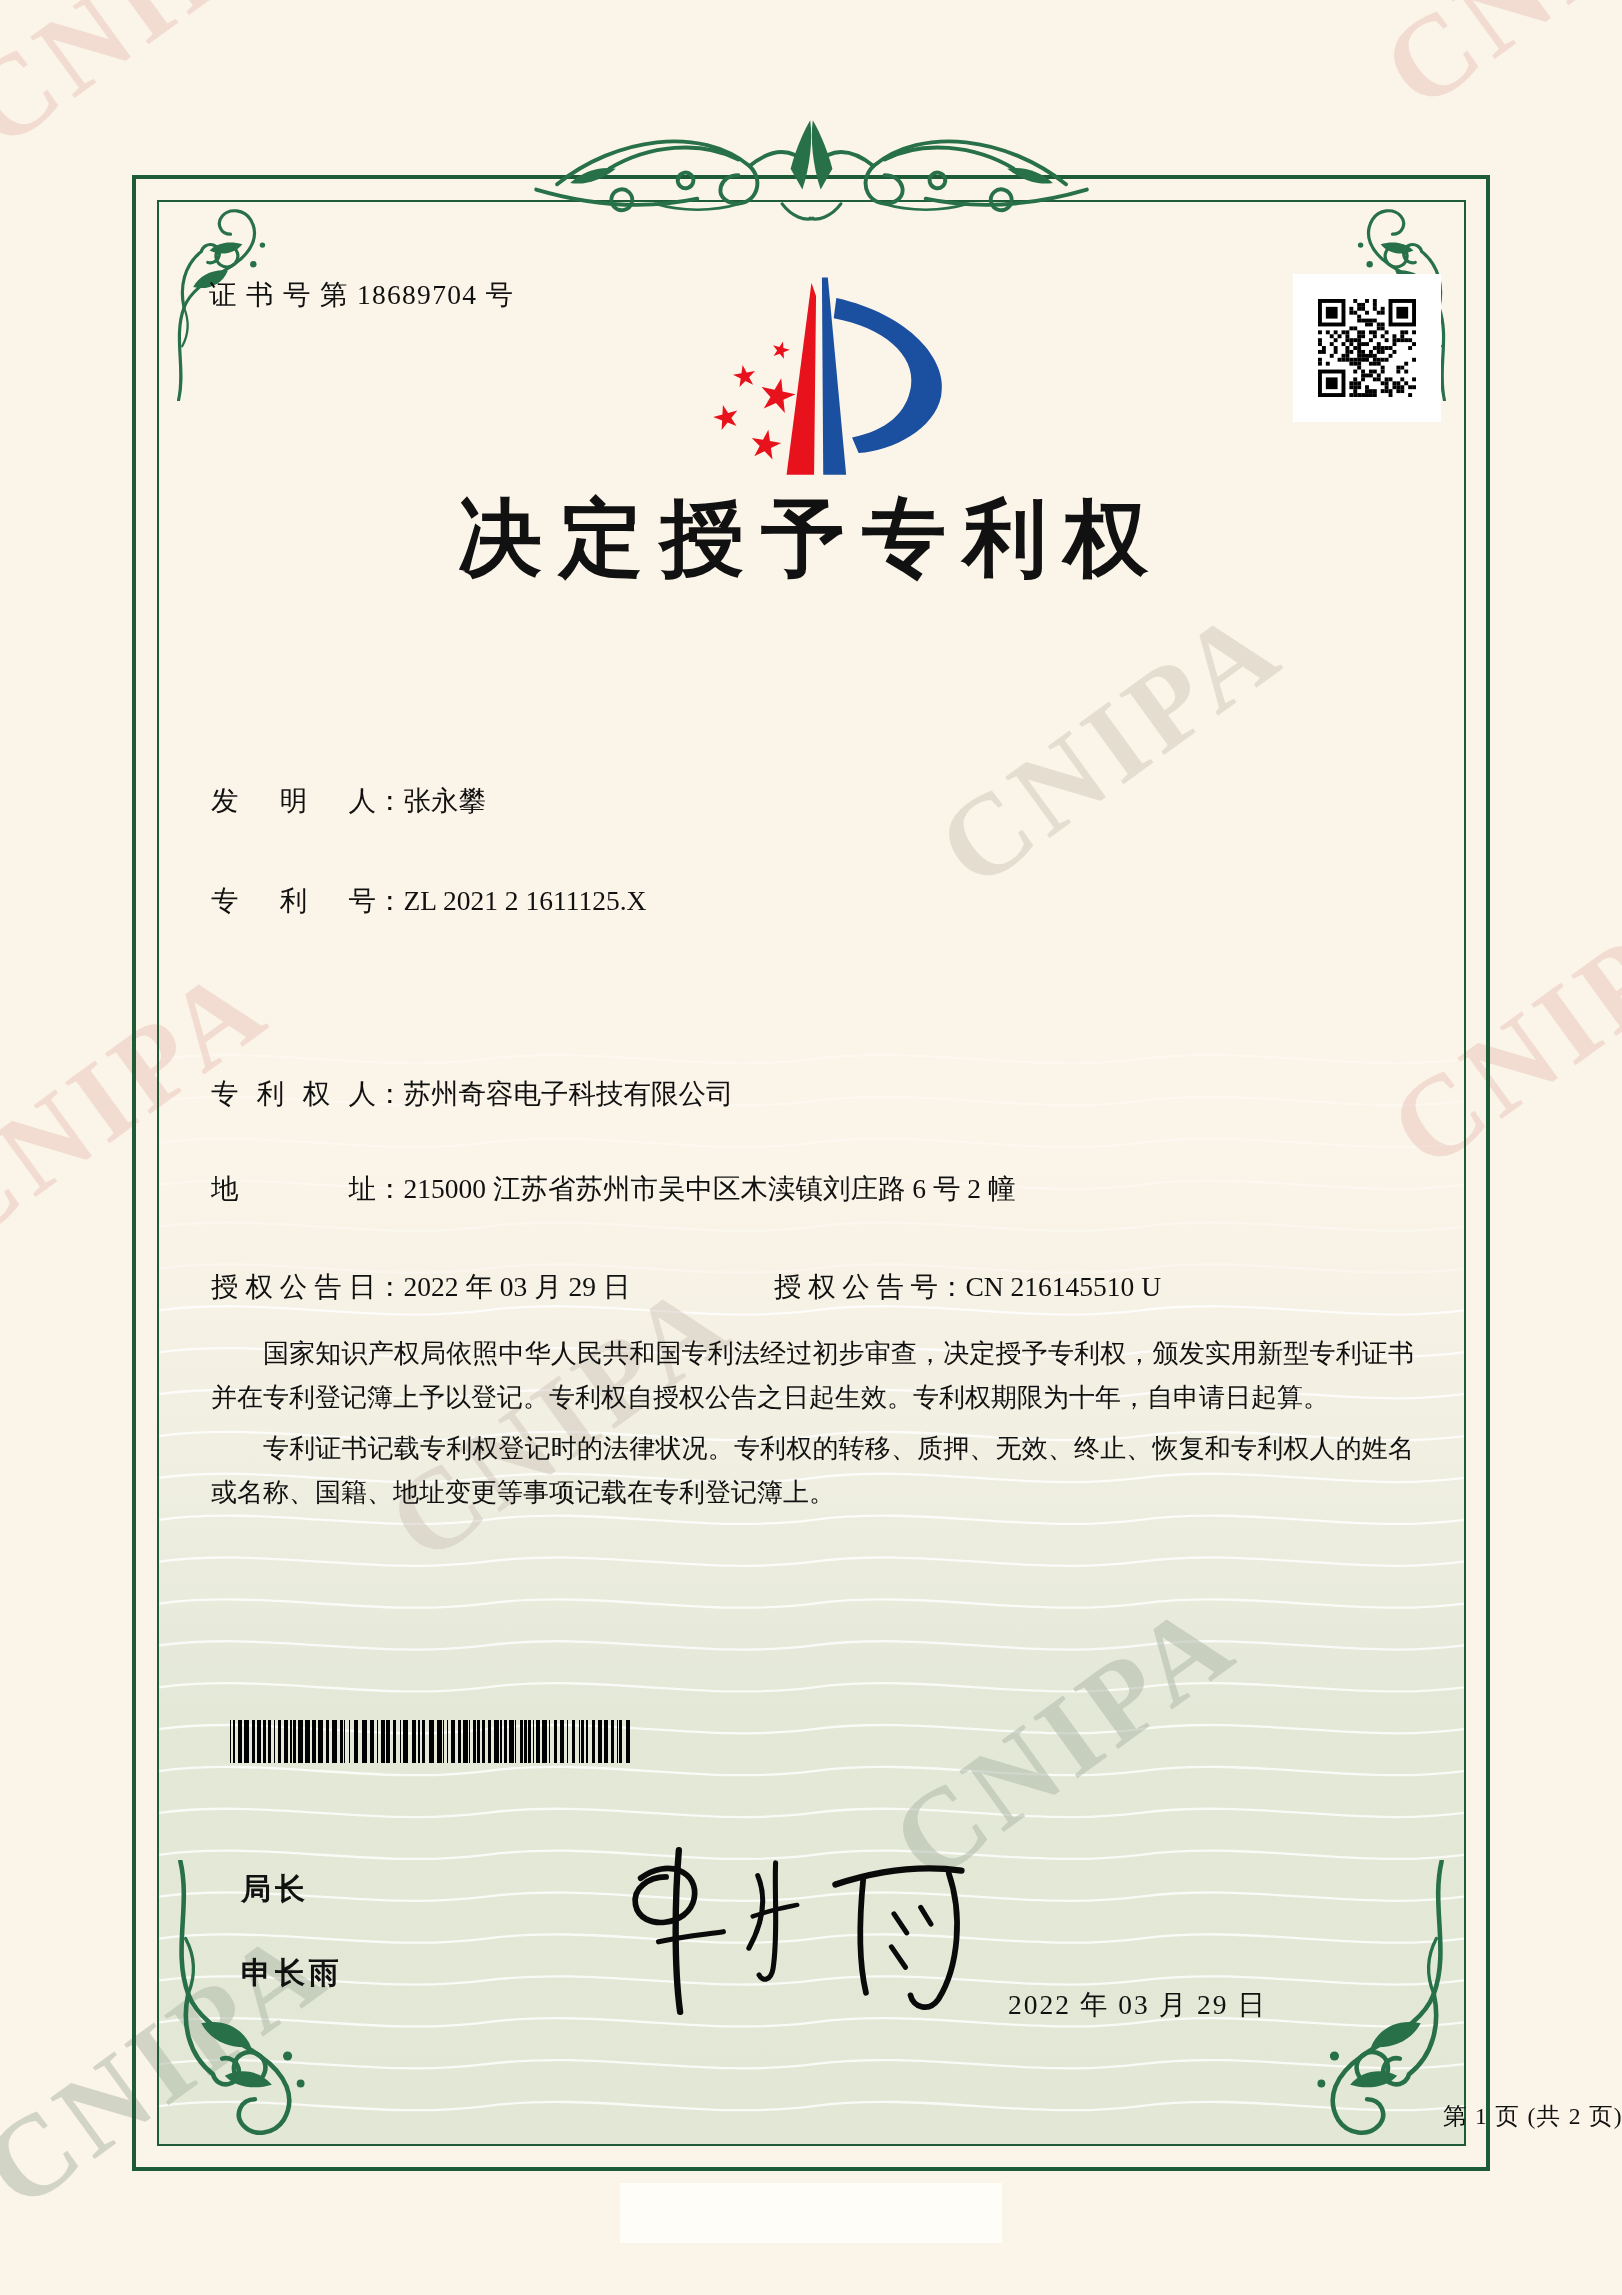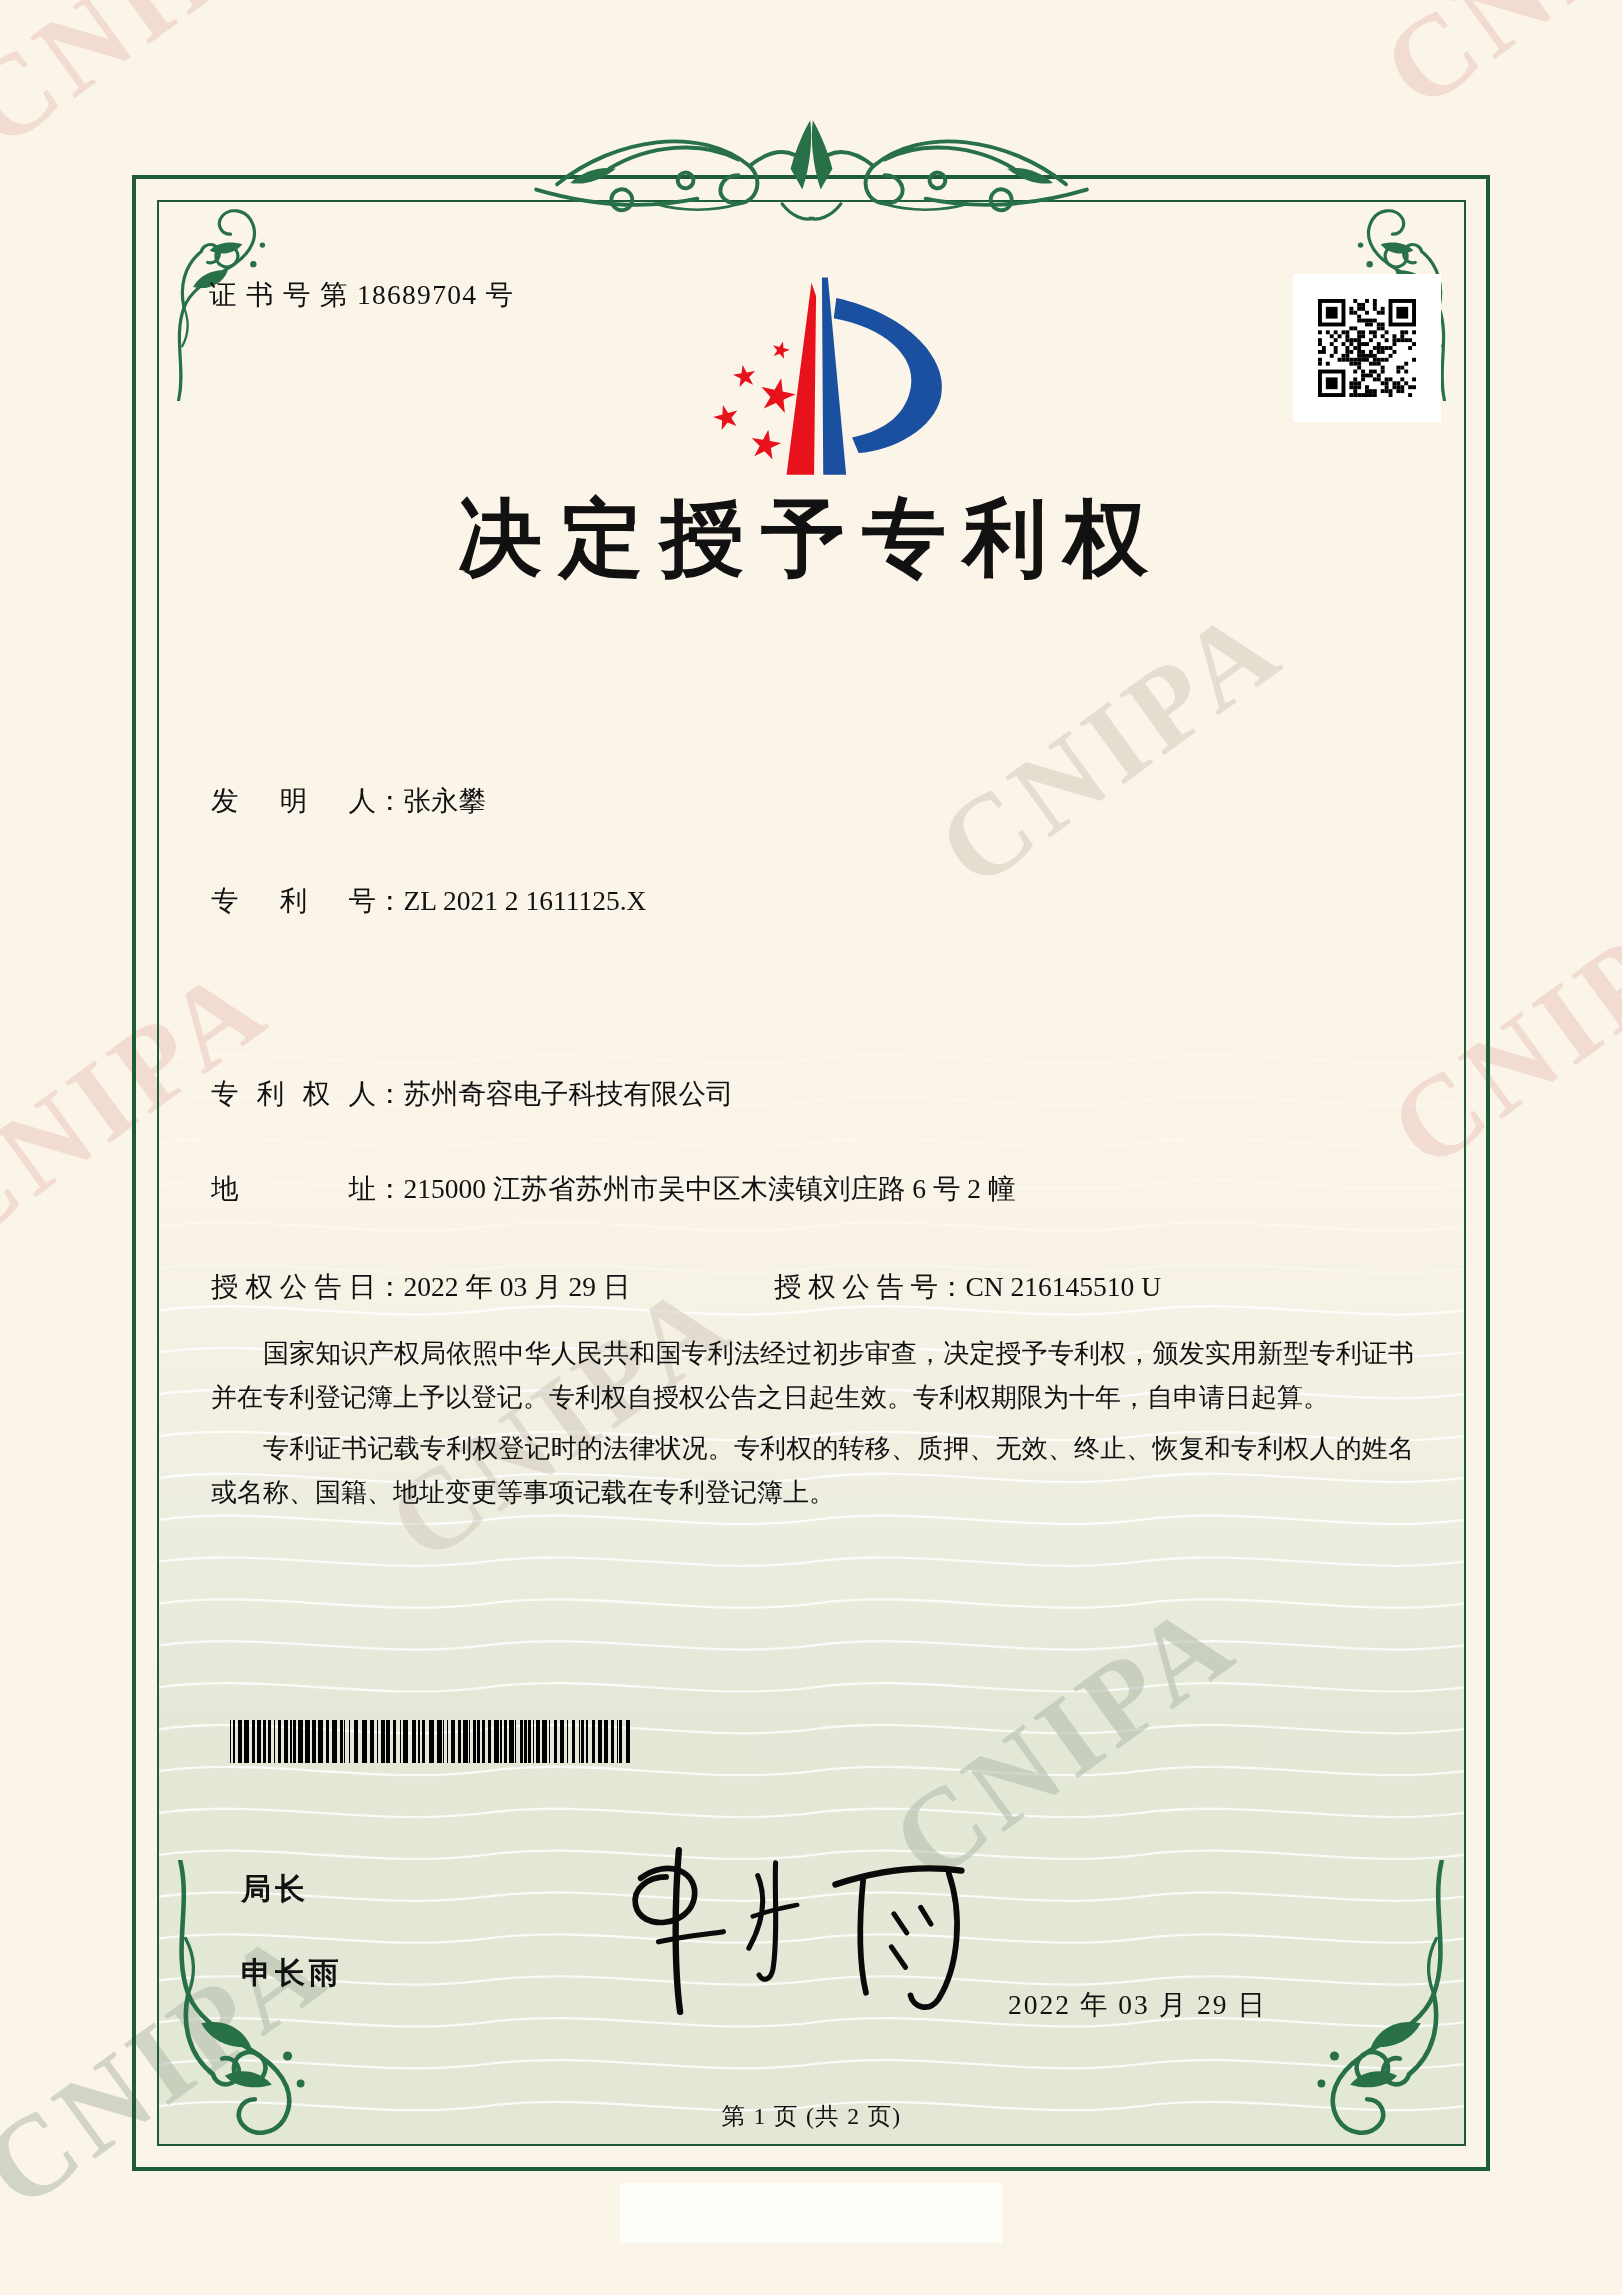--- a/index.html
+++ b/index.html
@@ -39,21 +39,21 @@
   .paras p{margin:0;text-indent:2em;}
   .paras p + p{margin-top:6.5px;}
   
   .barcode{position:absolute;left:230px;top:1720px;width:407px;height:43px;}
   .barcode i{position:absolute;top:0;bottom:0;background:#000;}
   
   .signer{position:absolute;left:241px;font-size:30px;font-weight:bold;
           font-family:"Liberation Sans","DejaVu Sans",sans-serif;letter-spacing:3.9px;}
   .sig{position:absolute;left:563px;top:1836px;width:471px;height:190px;}
   .issue-date{position:absolute;left:1008px;top:1987px;font-size:27.5px;letter-spacing:2px;}
-  .page-info{position:absolute;left:0;width:1623px;top:2100px;text-align:center;font-size:23.6px;letter-spacing:1.3px;}
+  .page-info{position:absolute;left:0;width:1623px;top:2100px;text-align:right;font-size:23.6px;letter-spacing:1.3px;}
   .cont-strip{position:absolute;left:620px;top:2183px;width:382px;height:60px;background:#fffdf8;}
   .cont-note{position:absolute;left:0;width:1623px;top:2193px;text-align:center;font-size:26px;letter-spacing:5.2px;}
 </style>
 </head>
 <body>
 
 <div class="page">
 
   <div class="tint"></div>
   <svg class="waves" viewBox="0 0 1994 2968">

